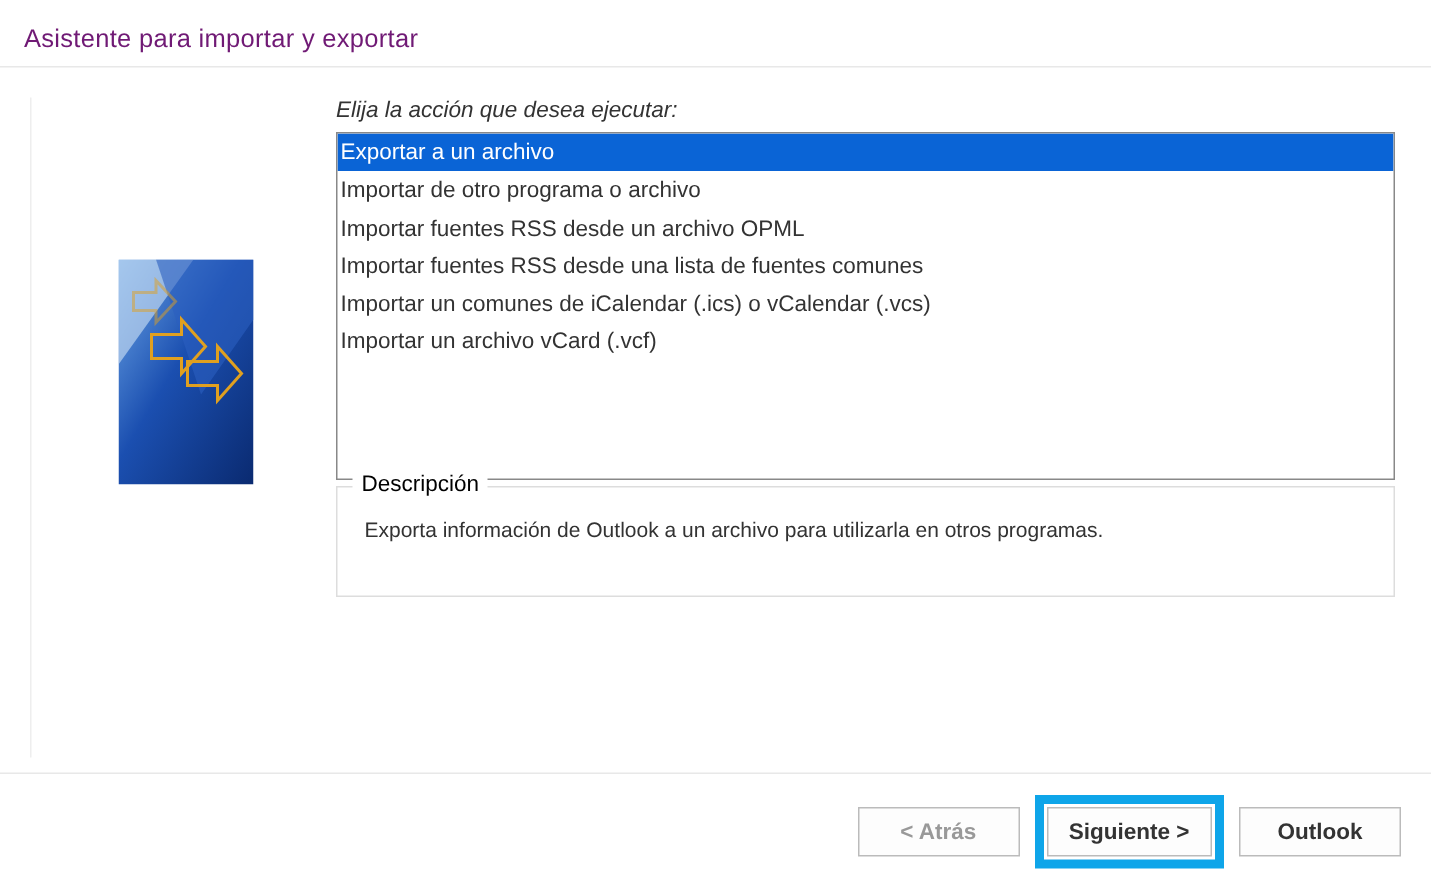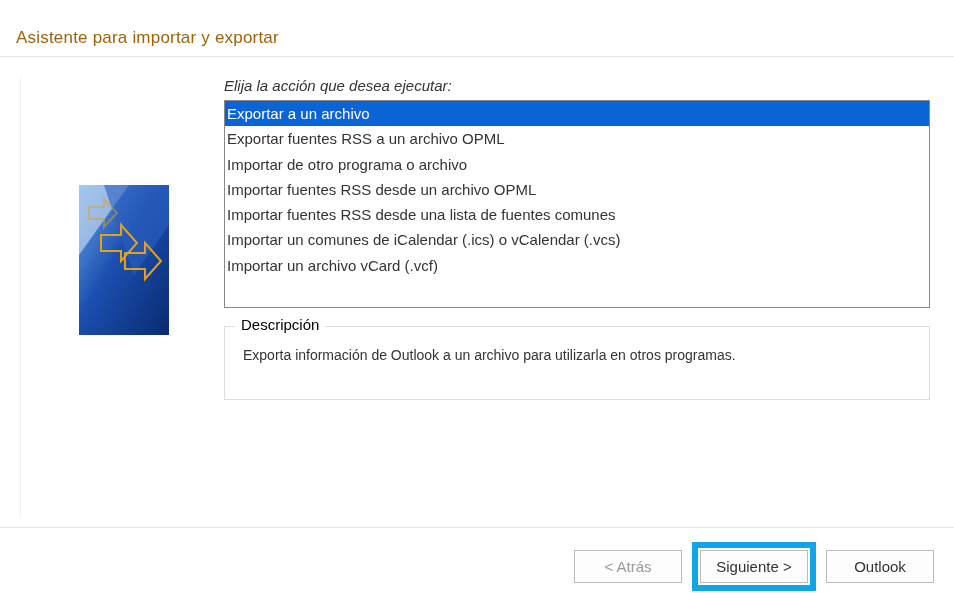--- a/index.html
+++ b/index.html
@@ -6,23 +6,23 @@
     body {
       font-family: 'Segoe UI', Tahoma, sans-serif;
       font-size: 14px;
       background: #fff;
       width: 954px;
       height: 593px;
       overflow: hidden;
       color: #333;
     }
     .titlebar {
-      padding: 28px 16px 8px;
+      padding: 16px 16px 8px;
       font-size: 17px;
-      color: #a16207;
+      color: #701a75;
       letter-spacing: 0.2px;
     }
     .hr { border-top: 1px solid #e8e8e8; }
     .body-area {
       display: flex;
       padding: 20px 20px 10px 20px;
       height: 470px;
     }
     .left-col {
       flex: 0 0 200px;
@@ -41,24 +41,24 @@
       flex: 1;
       padding-left: 4px;
     }
     .prompt {
       margin-bottom: 6px;
       font-size: 15px;
       font-style: italic;
     }
     .listbox {
       border: 1px solid #888;
-      height: 208px;
+      height: 232px;
       overflow: auto;
       background: #fff;
-      margin-bottom: 18px;
+      margin-bottom: 4px;
       margin-right: 4px;
     }
     .listitem {
       padding: 1px 6px 1px 2px;
       font-size: 15px;
       line-height: 1.55;
       cursor: default;
       user-select: none;
     }
     .listitem.selected {
@@ -96,20 +96,21 @@
     }
     .btn {
       min-width: 108px;
       height: 33px;
       border: 1px solid #bbb;
       background: #fdfdfd;
       font-size: 15px;
       font-family: inherit;
       color: #333;
       padding: 0 14px;
+      font-weight: bold;
     }
     .btn.disabled { color: #999; }
     .btn-highlight-wrap {
       border: 6px solid #0ea5e9;
       padding: 2px;
       display: inline-flex;
     }
   </style>
 </head>
 <body>
@@ -136,21 +137,20 @@
         <path d="M10 22 L25 22 L25 14 L38 28 L25 42 L25 34 L10 34 Z" opacity="0.5"></path>
       </g>
     </svg>
   </div>
 
   <div class="right-col">
     <div class="prompt">Elija la acción que desea ejecutar:</div>
 
     <div class="listbox" id="action-listbox" role="listbox">
         <div class="listitem selected" role="option">Exportar a un archivo</div>
-        <div class="listitem" role="option">Exportar fuentes RSS a un archivo OPML</div>
         <div class="listitem" role="option">Importar de otro programa o archivo</div>
         <div class="listitem" role="option">Importar fuentes RSS desde un archivo OPML</div>
         <div class="listitem" role="option">Importar fuentes RSS desde una lista de fuentes comunes</div>
         <div class="listitem" role="option">Importar un comunes de iCalendar (.ics) o vCalendar (.vcs)</div>
         <div class="listitem" role="option">Importar un archivo vCard (.vcf)</div>
       </div>
 
     <div class="fieldset-desc">
       <span class="legend">Descripción</span>
       <div class="desc-text">Exporta información de Outlook a un archivo para utilizarla en otros programas.</div>

